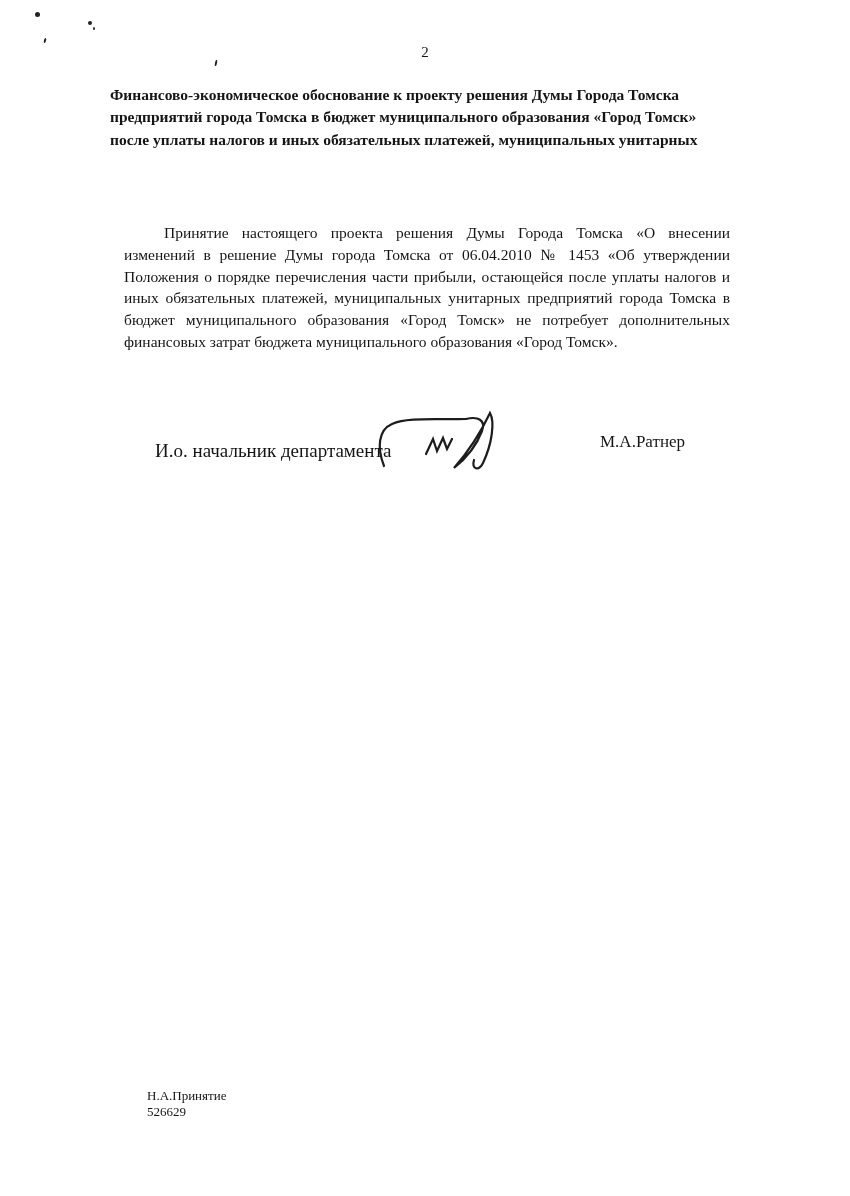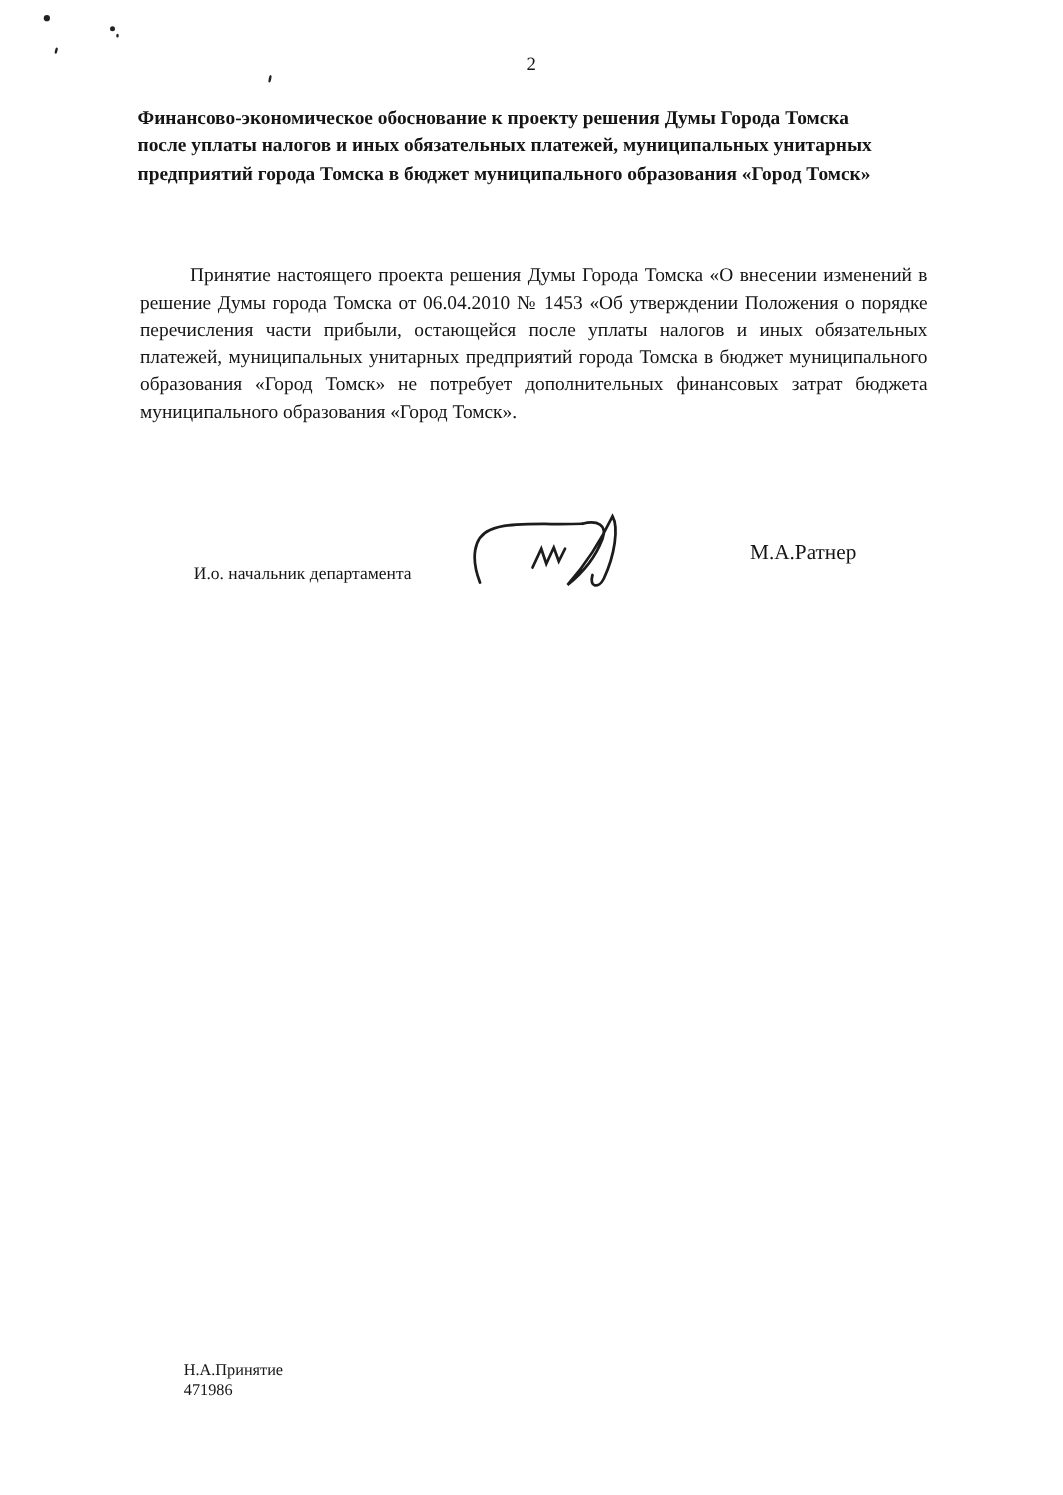--- a/index.html
+++ b/index.html
@@ -49,35 +49,35 @@
   .body-text {
     position: absolute;
     top: 210px;
     left: 112px;
     width: 630px;
     font-size: 15.5px;
     line-height: 21.8px;
     text-align: justify;
   }
   .body-text p {
-    margin: 0;
+    margin: 12px;
     text-indent: 40px;
   }
   .signature-row {
     position: absolute;
     top: 408px;
     left: 112px;
     width: 630px;
     height: 70px;
   }
   .sig-label {
     position: absolute;
     left: 43px;
-    top: 44px;
-    font-size: 14px;
+    top: 32px;
+    font-size: 19px;
     white-space: nowrap;
     text-align: center;
   }
   .sig-image {
     position: absolute;
     left: 262px;
     top: 0px;
     width: 150px;
     height: 68px;
   }
@@ -105,22 +105,22 @@
   <span class="artifact dot1"></span>
   <span class="artifact dot2"></span>
   <span class="artifact dot3"></span>
   <span class="artifact dot4"></span>
   <span class="artifact dot5"></span>
 
   <div class="page-number">2</div>
 
   <div class="title">
     <div class="title-line">Финансово-экономическое обоснование к проекту решения Думы Города Томска</div>
+    <div class="title-line">предприятий города Томска в бюджет муниципального образования «Город Томск»</div>
     <div class="title-line">после уплаты налогов и иных обязательных платежей, муниципальных унитарных</div>
-    <div class="title-line">предприятий города Томска в бюджет муниципального образования «Город Томск»</div>
   </div>
 
   <div class="body-text">
     <p>Принятие настоящего проекта решения Думы Города Томска «О внесении изменений в решение Думы города Томска от 06.04.2010 № 1453 «Об утверждении Положения о порядке перечисления части прибыли, остающейся после уплаты налогов и иных обязательных платежей, муниципальных унитарных предприятий города Томска в бюджет муниципального образования «Город Томск» не потребует дополнительных финансовых затрат бюджета муниципального образования «Город Томск».</p>
   </div>
 
   <div class="signature-row">
     <span class="sig-label">И.о. начальник департамента</span>
     <span class="sig-image">
       <svg viewBox="0 0 150 68" xmlns="http://www.w3.org/2000/svg">
@@ -129,16 +129,16 @@
           <path d="M52,46 l7,-15 l4,12 l6,-13 l4,11 l5,-10"></path>
           <path d="M92,11 C104,8 112,12 108,23 C102,39 90,52 80,60 C94,44 106,26 116,5 C121,14 118,36 109,55 C105,63 97,62 100,52"></path>
         </g>
       </svg>
     </span>
     <span class="sig-name">М.А.Ратнер</span>
   </div>
 
   <div class="footer">
     <div>Н.А.Принятие</div>
-    <div>471986</div>
+    <div>526629</div>
   </div>
 
 </div>
 
 </body></html>

